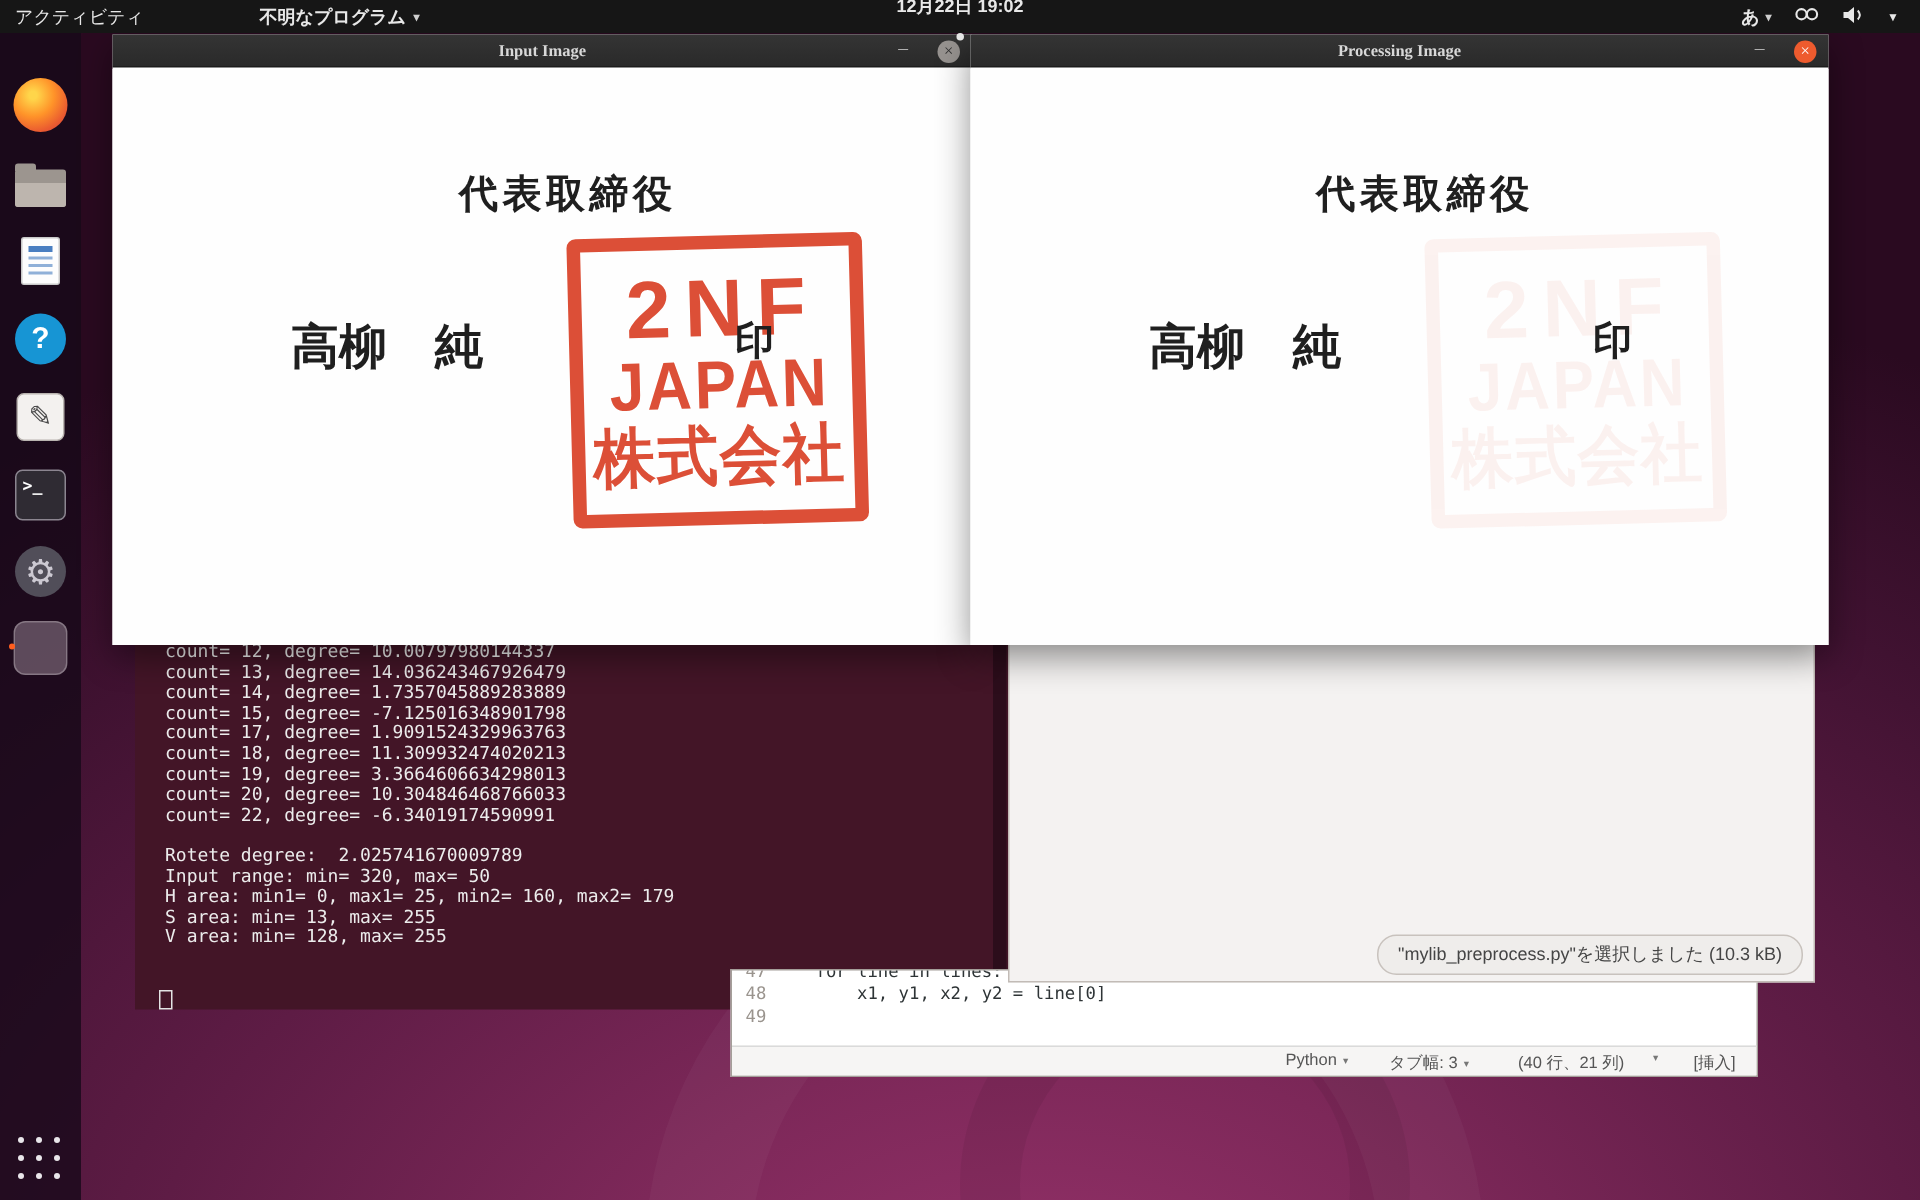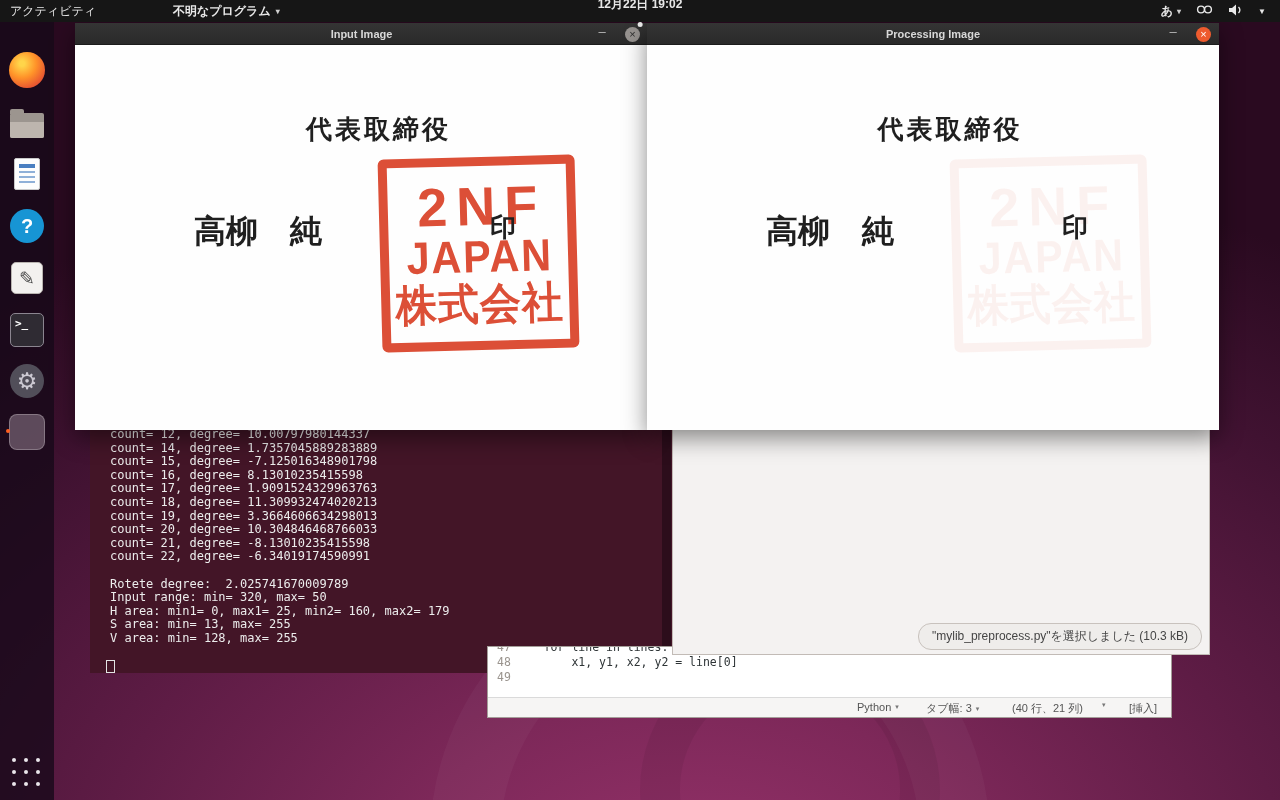--- a/index.html
+++ b/index.html
@@ -61,21 +61,21 @@
     display:grid; grid-template-columns:repeat(3,1fr); gap:6px; }
   .apps-grid i { width:4px; height:4px; border-radius:50%; background:#e9e6ea; }
 
   
   .img-window { position:absolute; top:23px; height:407px; background:#fff; z-index:30;
     box-shadow:0 8px 22px rgba(0,0,0,0.45); }
   .win-input { left:75px; width:573px; }
   .win-processing { left:647px; width:572px; }
   .titlebar { position:absolute; top:0; left:0; right:0; height:22px;
     background:linear-gradient(#343434,#2a2a2a); border-bottom:1px solid #1c1c1c;
-    display:flex; align-items:center; justify-content:center; }
+    display:flex; align-items:center; justify-content:center;font-family:Liberation Serif, serif; }
   .titlebar .title { color:#d8d8d8; font-size:11px; font-weight:bold; }
   .btn-min { position:absolute; right:38px; top:1px; color:#b9b9b9; font-size:13px; width:16px; text-align:center; }
   .btn-close { position:absolute; right:8px; top:4px; width:15px; height:15px; border-radius:50%;
     font-size:11px; line-height:14px; text-align:center; }
   .close-gray { background:#979390; color:#2e2e2e; }
   .close-orange { background:#ee5b2e; color:#fff; }
   .win-content { position:absolute; top:23px; left:0; right:0; bottom:0; background:#fefefe; overflow:hidden; }
 
   .doc-heading { position:absolute; top:66px; left:50%; transform:translateX(-50%);
     font-size:26px; font-weight:600; letter-spacing:3px; color:#1f1f1f; white-space:nowrap; z-index:3;margin-left:17px; }
@@ -129,28 +129,27 @@
 <div class="screen sel-none">
 
   <div class="desktop">
     <div class="ring1"></div>
     <div class="ring2"></div>
   </div>
 
   <div class="terminal">
     <div class="term-text">
       <div>count= 12, degree= 10.00797980144337</div>
+      <div>count= 13, degree= 14.036243467926479</div>
       <div>count= 14, degree= 1.7357045889283889</div>
       <div>count= 15, degree= -7.125016348901798</div>
-      <div>count= 16, degree= 8.13010235415598</div>
       <div>count= 17, degree= 1.9091524329963763</div>
       <div>count= 18, degree= 11.309932474020213</div>
       <div>count= 19, degree= 3.3664606634298013</div>
       <div>count= 20, degree= 10.304846468766033</div>
-      <div>count= 21, degree= -8.13010235415598</div>
       <div>count= 22, degree= -6.34019174590991</div>
       <div></div>
       <div>Rotete degree:  2.025741670009789</div>
       <div>Input range: min= 320, max= 50</div>
       <div>H area: min1= 0, max1= 25, min2= 160, max2= 179</div>
       <div>S area: min= 13, max= 255</div>
       <div>V area: min= 128, max= 255</div>
     </div>
     <div class="term-cursor"></div>
     <div class="term-scrollbar"></div>

